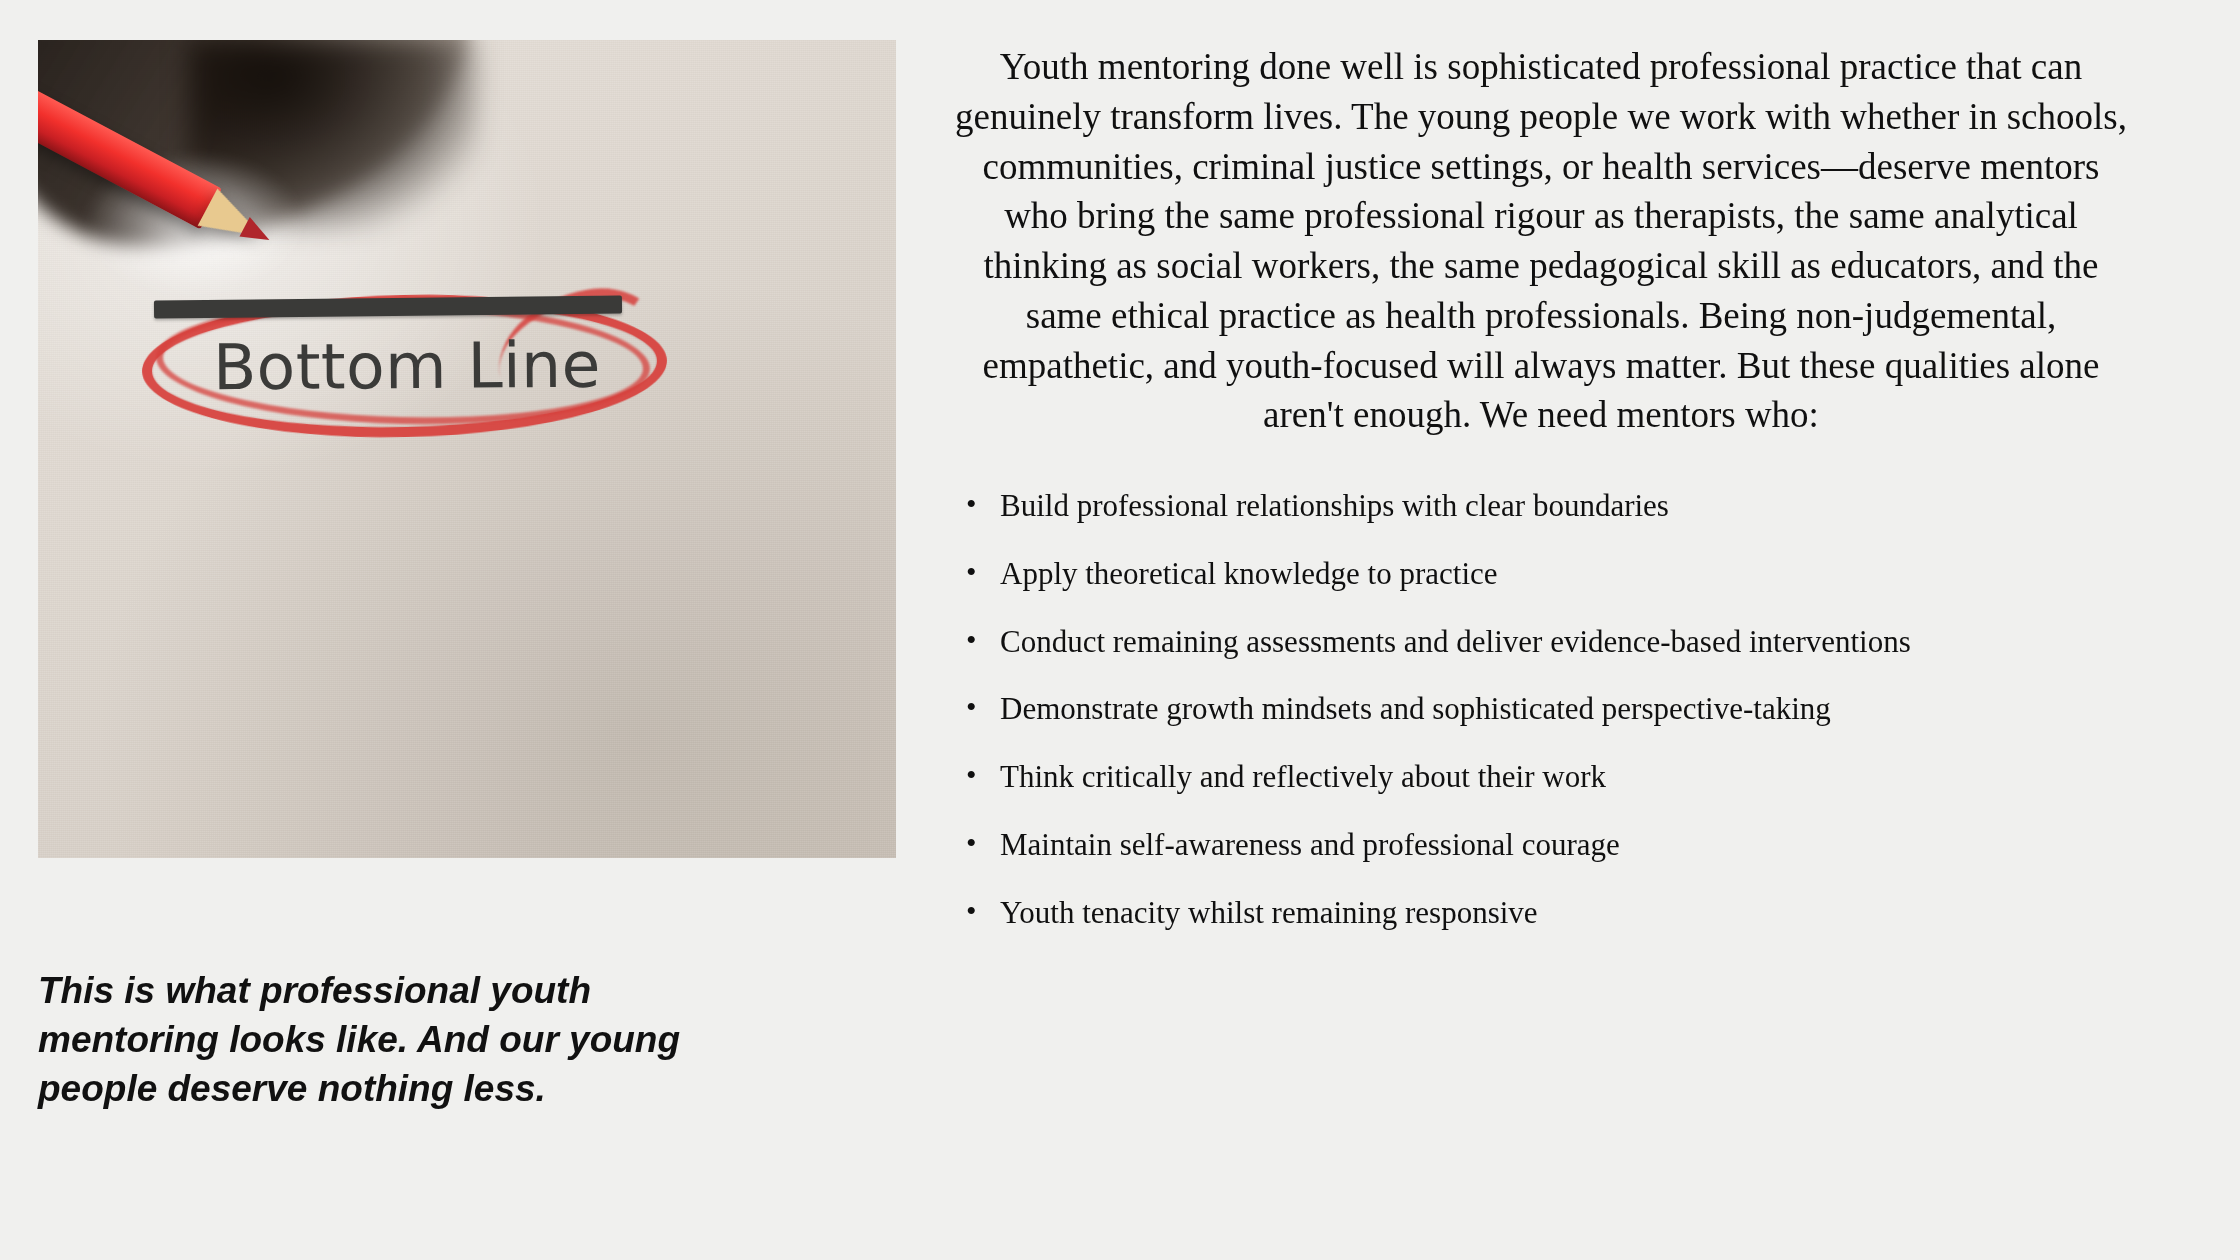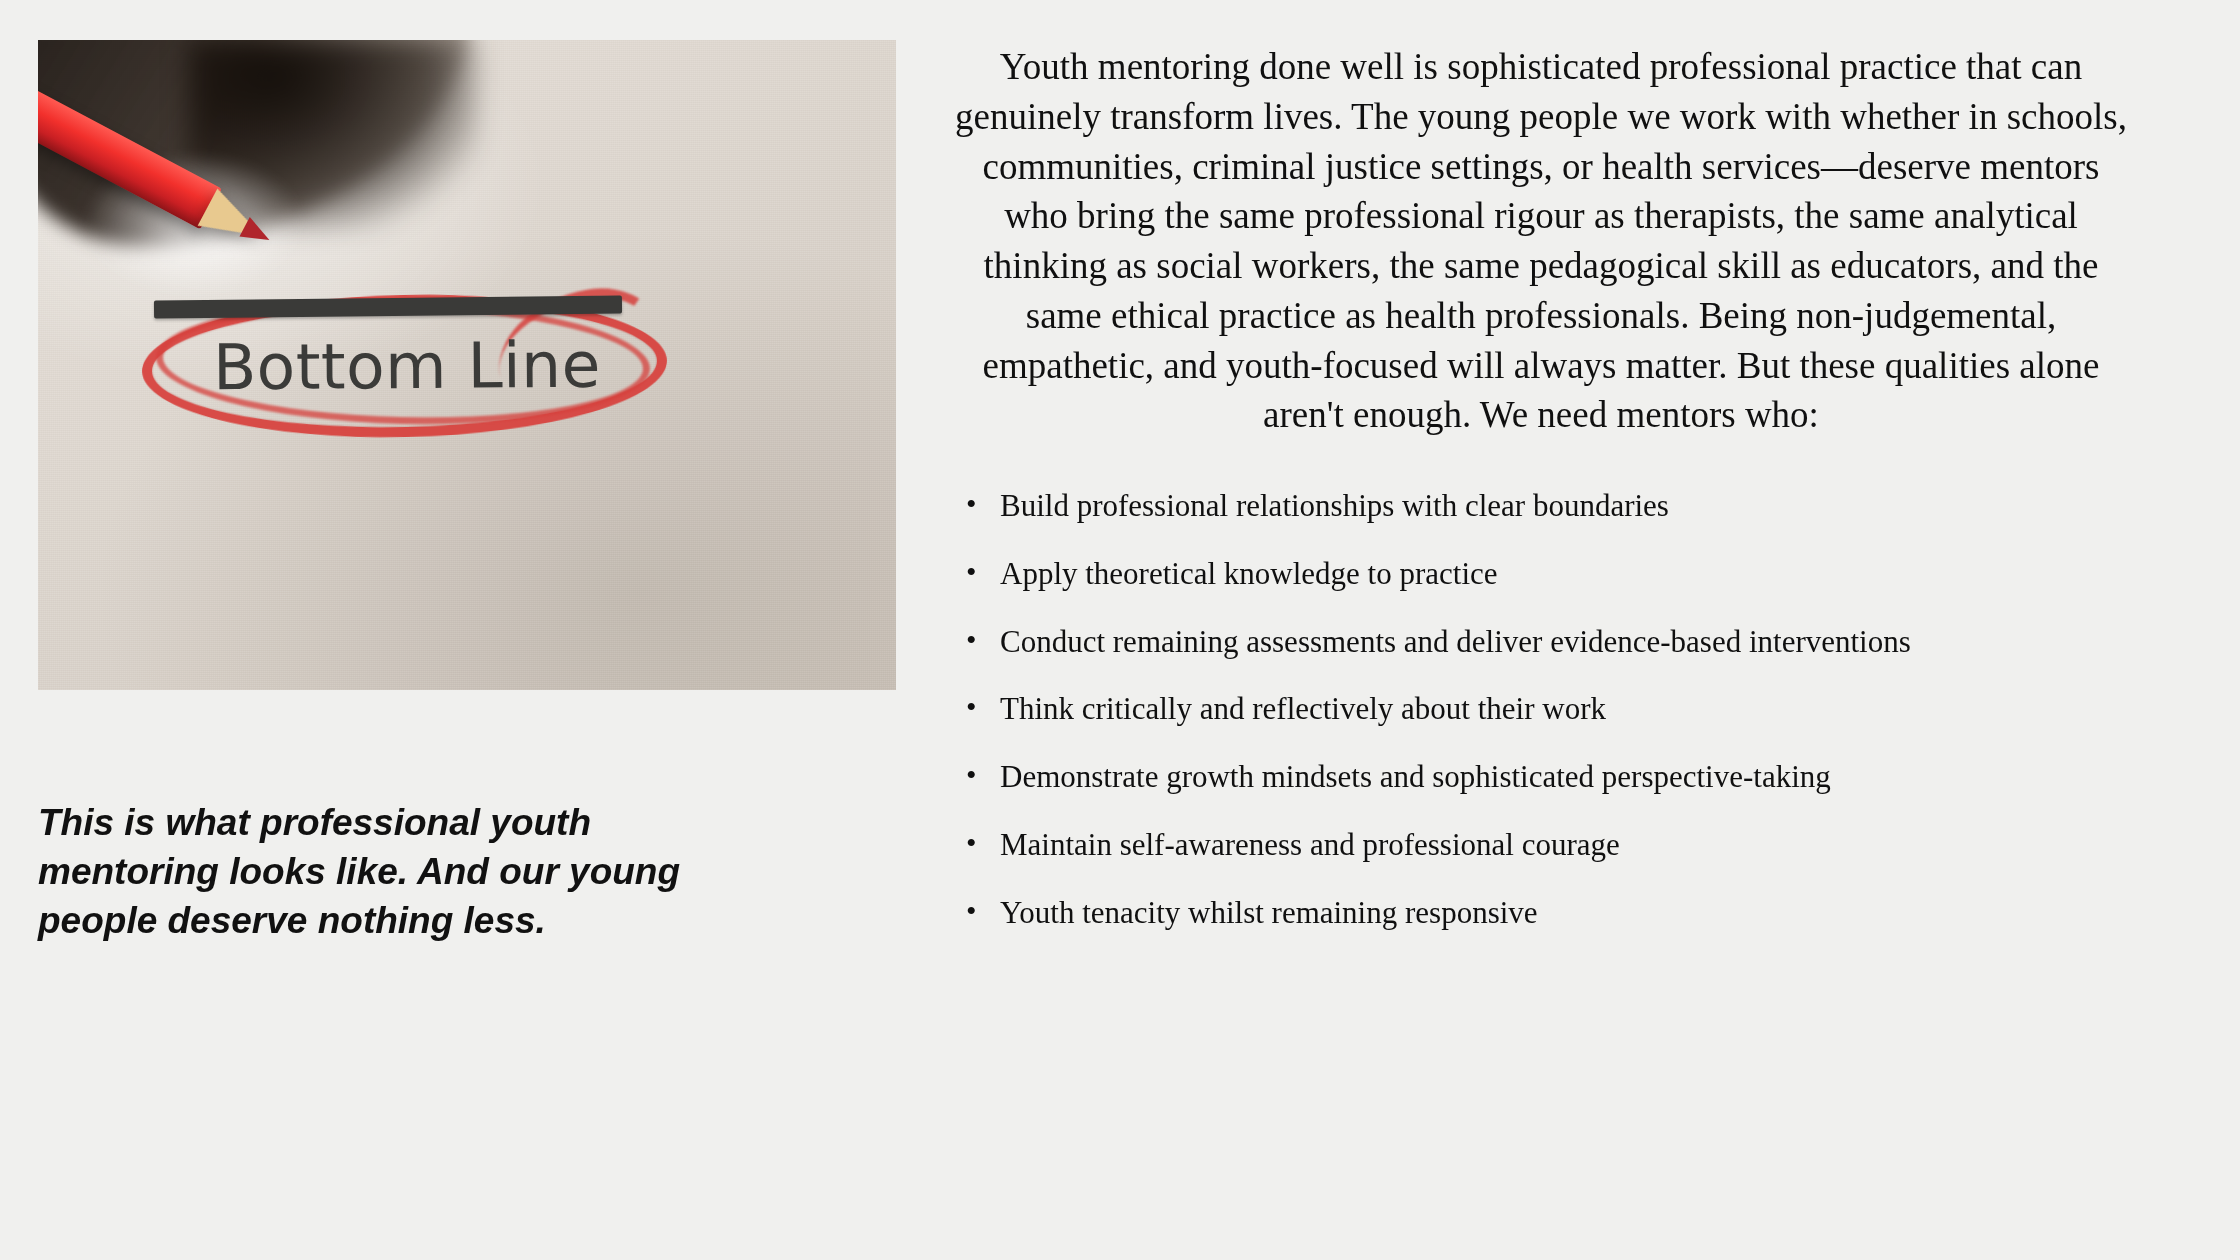--- a/index.html
+++ b/index.html
@@ -27,21 +27,21 @@
   .left-col {
     width: 920px;
     padding: 40px 0 0 38px;
     box-sizing: border-box;
     flex: 0 0 920px;
   }
 
   .photo-frame {
     position: relative;
     width: 858px;
-    height: 650px;
+    height: 818px;
     overflow: hidden;
     background: #fca5a5;
   }
 
   
   .paper {
     position: absolute;
     inset: 0;
     background:
       radial-gradient(ellipse 60% 50% at 22% 22%, rgba(255,255,255,0.55), rgba(255,255,255,0) 62%),
@@ -277,21 +277,21 @@
 
   <div class="right-col">
 
 
     <p class="body-text">Youth mentoring done well is sophisticated professional practice that can genuinely transform lives. The young people we work with whether in schools, communities, criminal justice settings, or health services—deserve mentors who bring the same professional rigour as therapists, the same analytical thinking as social workers, the same pedagogical skill as educators, and the same ethical practice as health professionals. Being non-judgemental, empathetic, and youth-focused will always matter. But these qualities alone aren't enough. We need mentors who:</p>
 
     <ul class="bullet-list">
       <li>Build professional relationships with clear boundaries</li>
       <li>Apply theoretical knowledge to practice</li>
       <li>Conduct remaining assessments and deliver evidence-based interventions</li>
+      <li>Demonstrate growth mindsets and sophisticated perspective-taking</li>
       <li>Think critically and reflectively about their work</li>
-      <li>Demonstrate growth mindsets and sophisticated perspective-taking</li>
       <li>Maintain self-awareness and professional courage</li>
       <li>Youth tenacity whilst remaining responsive</li>
     </ul>
 
   </div>
 
 </div>
 
 </body></html>

